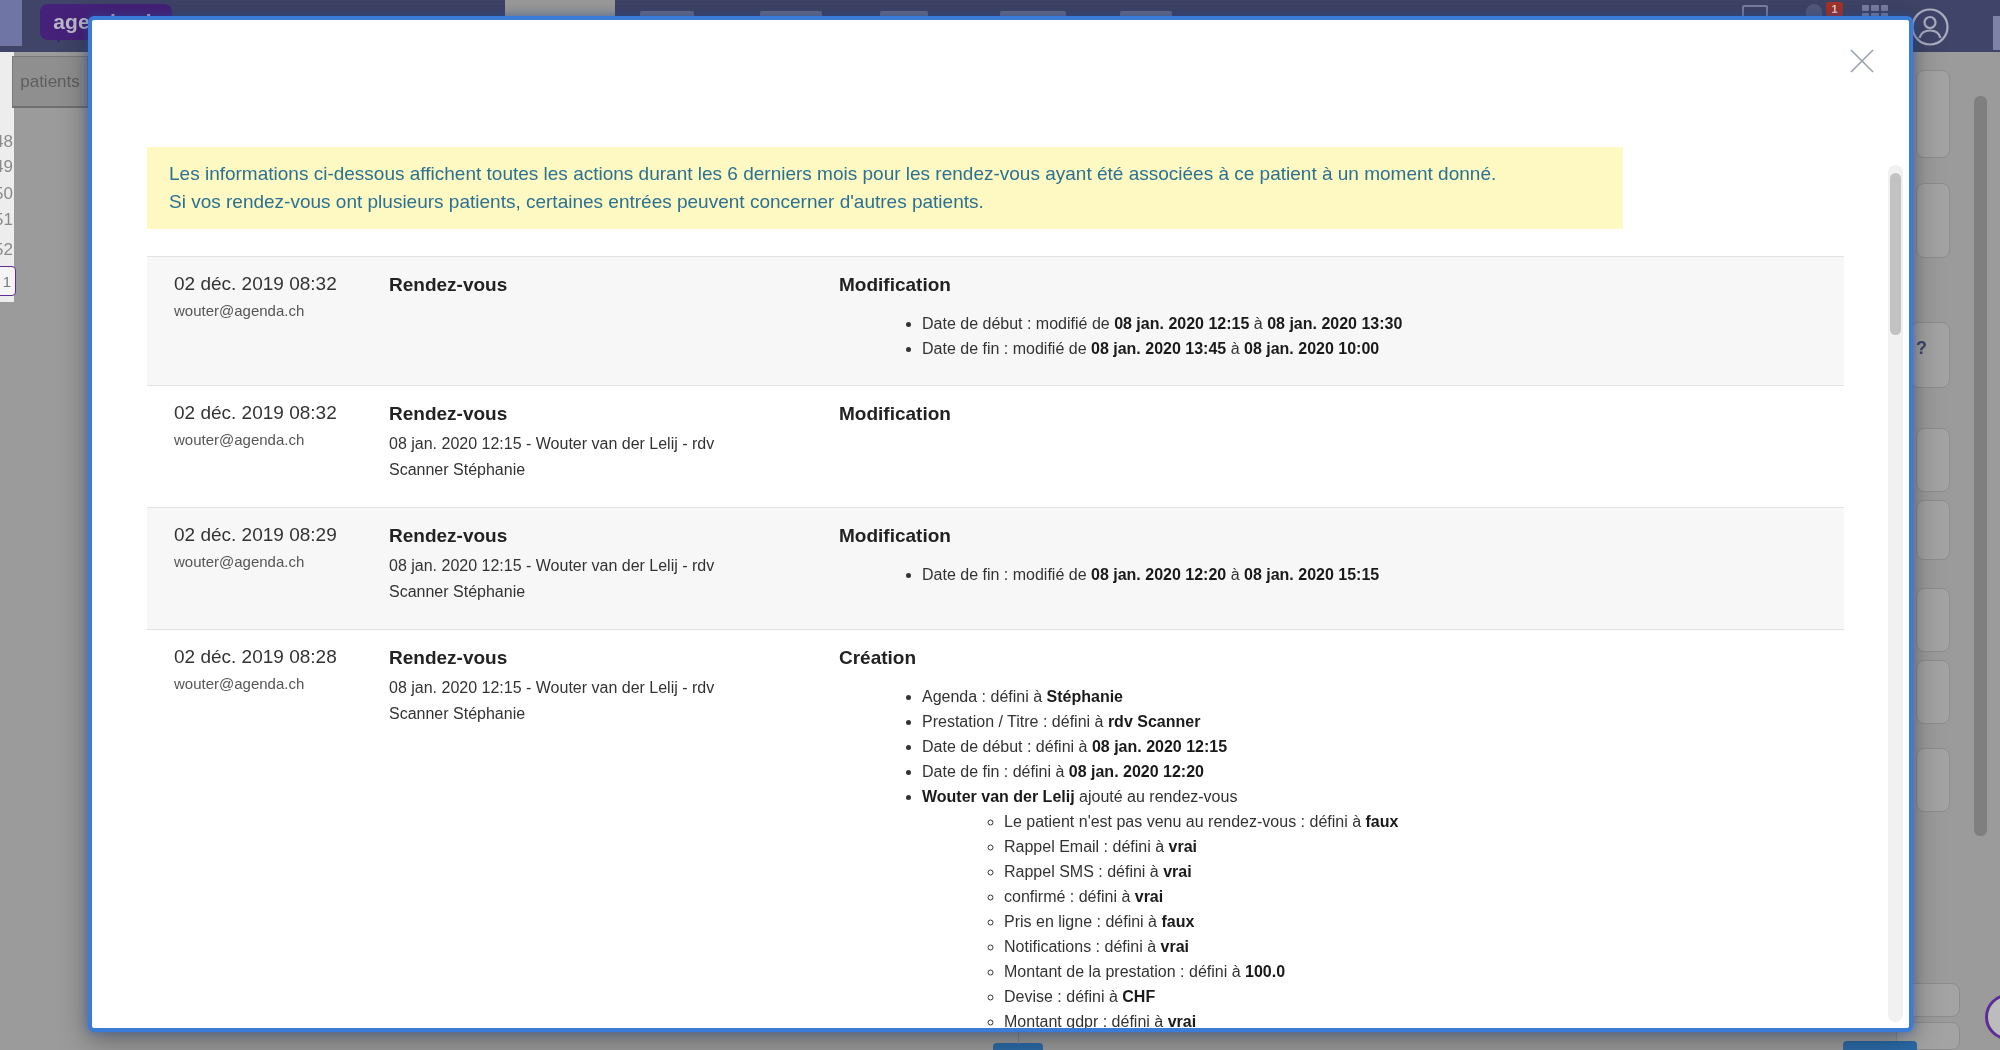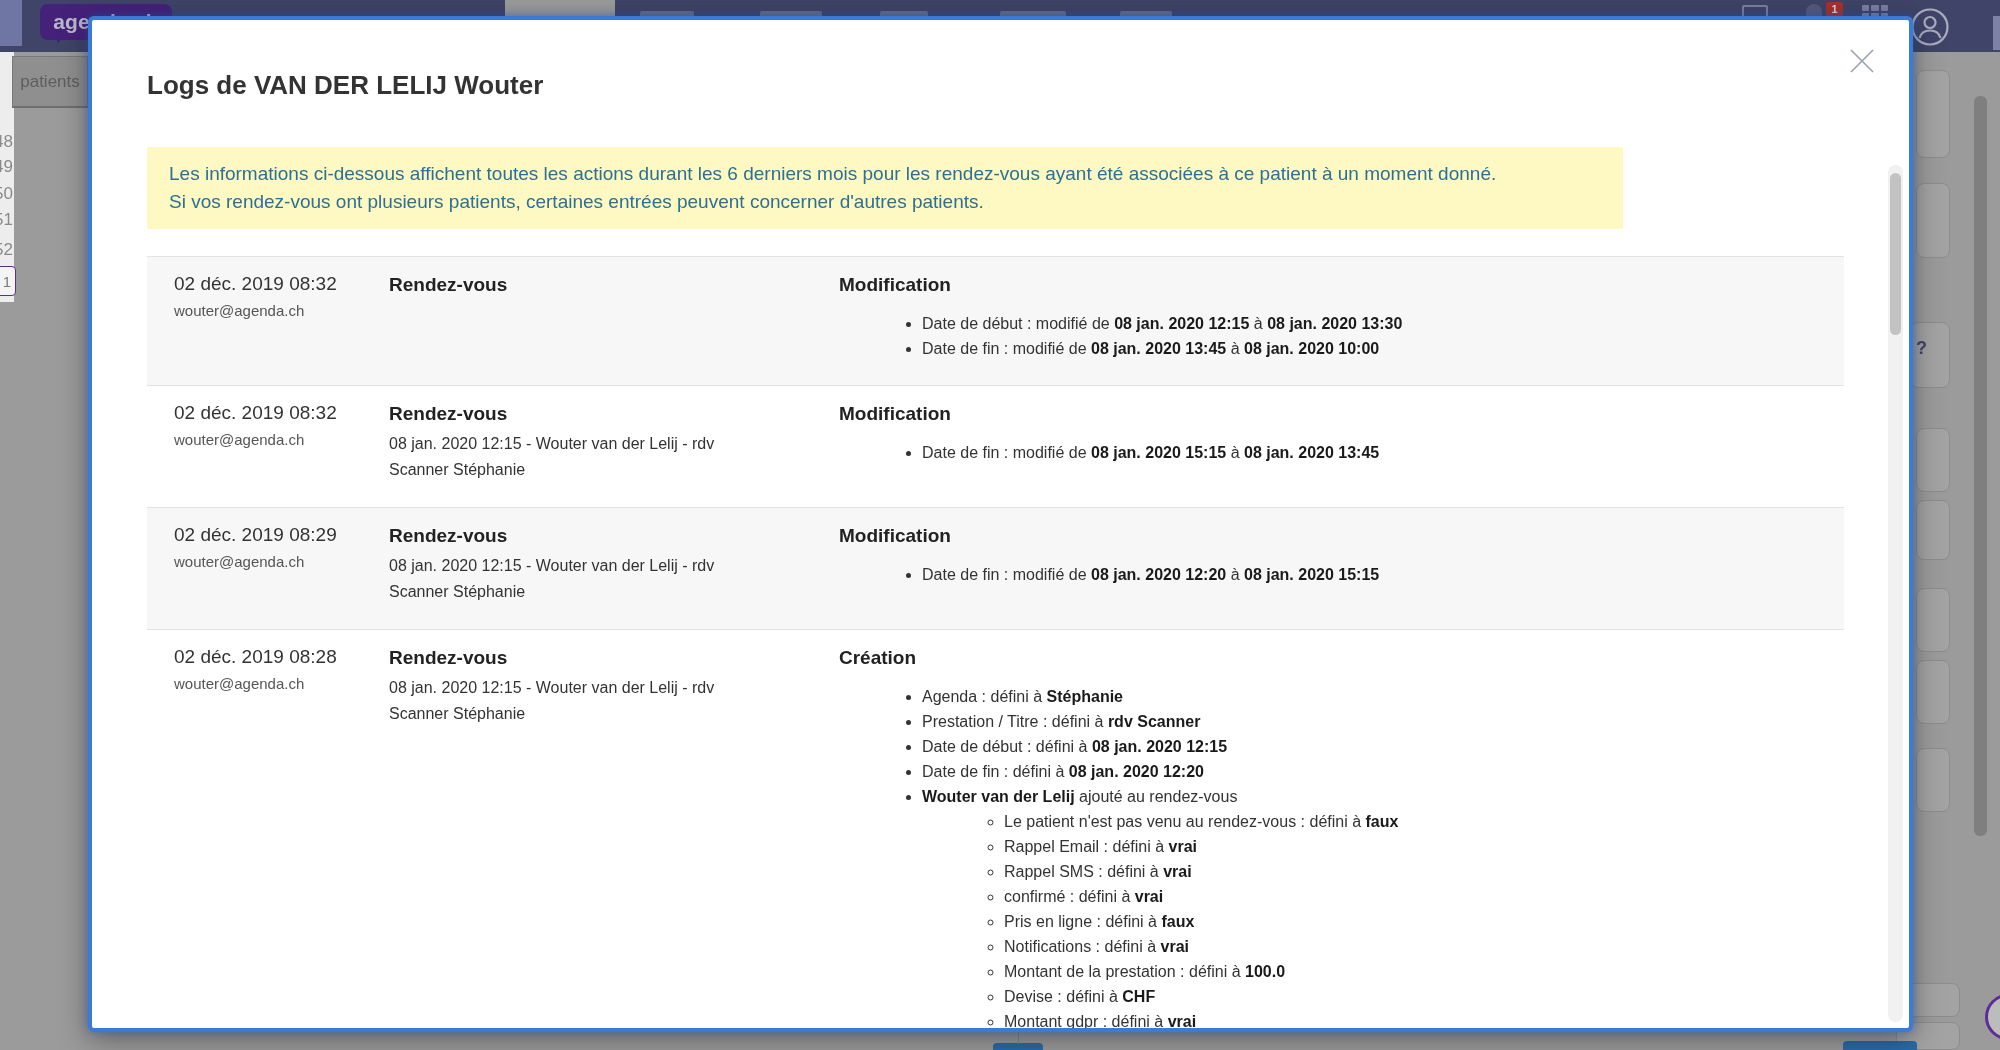--- a/index.html
+++ b/index.html
@@ -152,21 +152,20 @@
 <div class="purple-fab"></div>
 
 <div class="modal">
   <button class="modal-close" aria-label="close">
     <svg width="30" height="30" viewBox="0 0 30 30">
       <line x1="4" y1="4" x2="26" y2="26" stroke="#98a1ac" stroke-width="1.6"></line>
       <line x1="26" y1="4" x2="4" y2="26" stroke="#98a1ac" stroke-width="1.6"></line>
     </svg>
   </button>
 
-  <h1 class="modal-title">Logs de VAN DER LELIJ Wouter</h1>
 
   <div class="info-banner">
     <div>Les informations ci-dessous affichent toutes les actions durant les 6 derniers mois pour les rendez-vous ayant été associées à ce patient à un moment donné.</div>
     <div>Si vos rendez-vous ont plusieurs patients, certaines entrées peuvent concerner d'autres patients.</div>
   </div>
 
   <div class="log-list">
       <div class="log-row alt">
     <div class="col-when">
       <div class="timestamp">02 déc. 2019 08:32</div>
@@ -187,23 +186,20 @@
     <div class="col-when">
       <div class="timestamp">02 déc. 2019 08:32</div>
       <div class="user-email">wouter@agenda.ch</div>
     </div>
     <div class="col-subject">
       <div class="subject-title">Rendez-vous</div>
       <div class="subject-detail">08 jan. 2020 12:15 - Wouter van der Lelij - rdv Scanner Stéphanie</div>
     </div>
     <div class="col-action">
       <div class="action-label">Modification</div>
-      <ul>
-            <li><span>Date de fin : modifié de </span><strong>08 jan. 2020 15:15</strong><span> à </span><strong>08 jan. 2020 13:45</strong></li>
-          </ul>
     </div>
   </div>
       <div class="log-row alt">
     <div class="col-when">
       <div class="timestamp">02 déc. 2019 08:29</div>
       <div class="user-email">wouter@agenda.ch</div>
     </div>
     <div class="col-subject">
       <div class="subject-title">Rendez-vous</div>
       <div class="subject-detail">08 jan. 2020 12:15 - Wouter van der Lelij - rdv Scanner Stéphanie</div>

